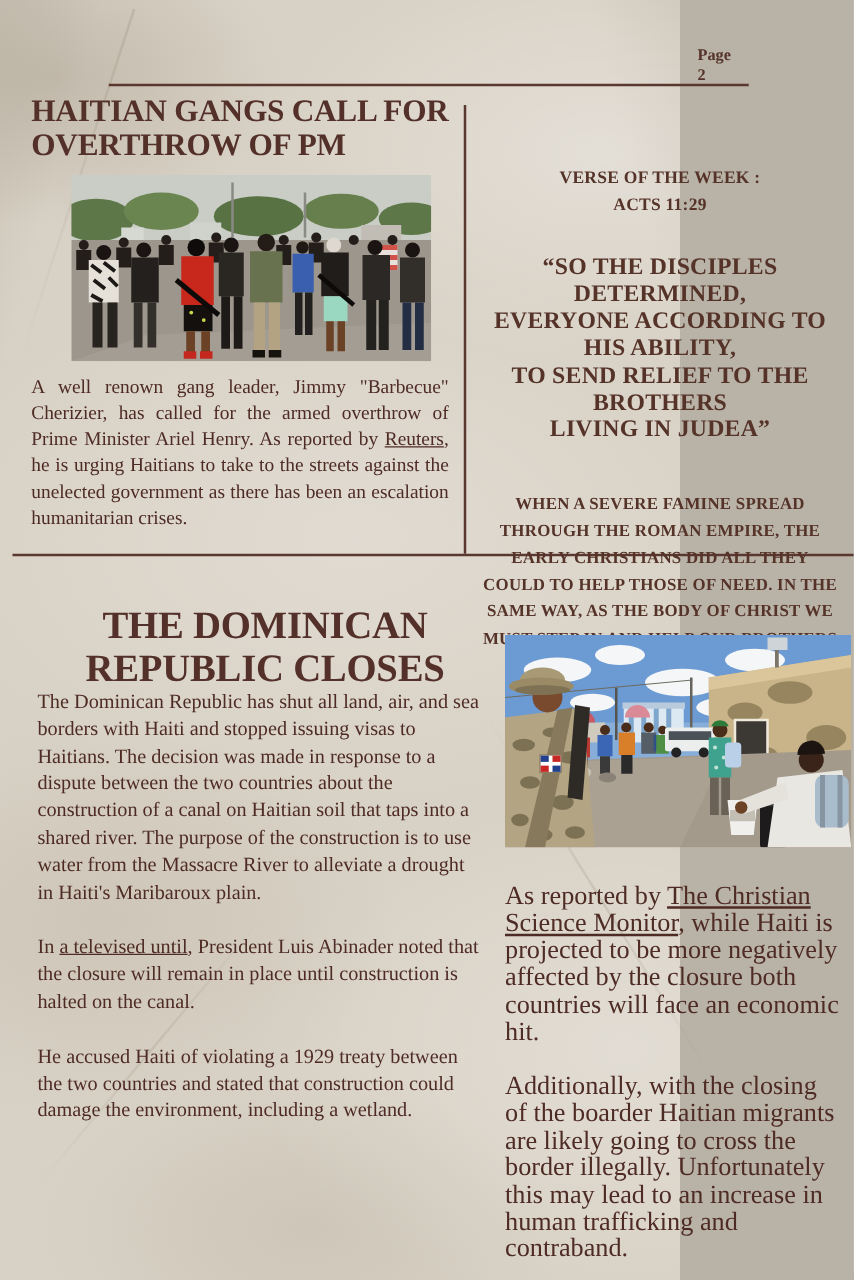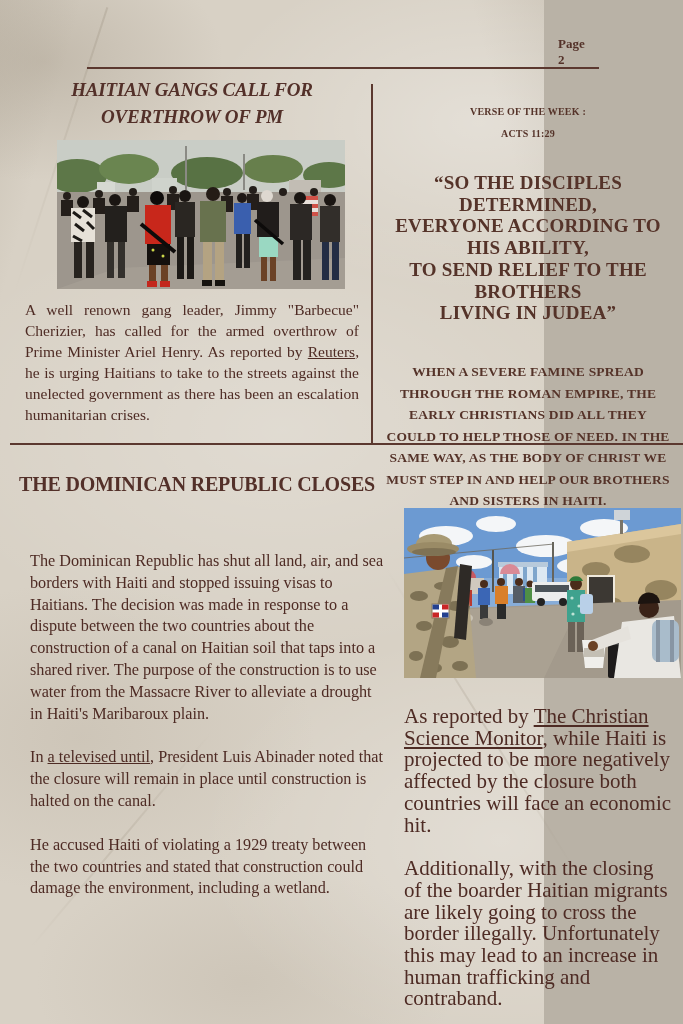--- a/index.html
+++ b/index.html
@@ -22,39 +22,39 @@
   .crease1{left:60px;top:0;width:2px;height:300px;background:linear-gradient(rgba(140,128,110,.25),transparent);transform:rotate(18deg);}
   .crease2{left:480px;top:540px;width:2px;height:360px;background:linear-gradient(transparent,rgba(140,128,110,.22),transparent);transform:rotate(-32deg);}
   .crease3{left:120px;top:700px;width:2px;height:280px;background:linear-gradient(transparent,rgba(140,128,110,.20),transparent);transform:rotate(40deg);}
 
   .page-number{position:absolute;left:558px;top:36px;font-size:13px;font-weight:bold;color:#543229;}
   .rule{position:absolute;background:#5b382f;}
   .top-rule{left:87px;top:67px;width:512px;height:2px;}
   .mid-rule{left:10px;top:443px;width:673px;height:2px;}
   .v-rule{left:371px;top:84px;width:2px;height:359px;}
 
-  .a1-title{position:absolute;left:25px;top:77px;width:334px;margin:0;text-align:center;
-    font-size:19px;line-height:26.5px;font-weight:bold;color:#533029;letter-spacing:-.2px;font-style:italic;}
+  .a1-title{position:absolute;left:25px;top:77px;width:334px;margin:0;text-align:left;
+    font-size:25px;line-height:26.5px;font-weight:bold;color:#533029;letter-spacing:-.2px;}
   .a1-title span{display:block;}
 
   .photo1{position:absolute;left:57px;top:140px;width:288px;height:149px;overflow:hidden;}
   .photo2{position:absolute;left:404px;top:508px;width:277px;height:170px;overflow:hidden;}
   figure{margin:0;padding:0;}
 
   .a1-body{position:absolute;left:25px;top:300px;width:334px;margin:0;
     font-size:15.5px;line-height:20.9px;text-align:justify;color:#4e2b24;}
 
   .verse{position:absolute;left:384px;top:101px;width:288px;text-align:center;color:#553329;font-weight:bold;}
-  .verse-heading{font-size:10px;line-height:22px;letter-spacing:.2px;}
+  .verse-heading{font-size:14px;line-height:22px;letter-spacing:.2px;margin-top:31px;}
   .verse-heading span{display:block;}
   .verse-quote{margin-top:27px;font-size:19px;line-height:21.7px;white-space:pre-line;letter-spacing:.2px;}
   .verse-commentary{margin-top:37px;font-size:13.5px;line-height:21.6px;white-space:pre-line;letter-spacing:.2px;}
 
-  .s2-title{position:absolute;left:0;top:466px;width:392px;margin:1px;text-align:center;
-    font-size:20px;line-height:35px;font-weight:bold;color:#533029;letter-spacing:-.2px;}
+  .s2-title{position:absolute;left:0;top:466px;width:392px;margin:16px;text-align:center;
+    font-size:31px;line-height:35px;font-weight:bold;color:#533029;letter-spacing:-.2px;}
   .s2-title span{display:block;}
 
   .s2-left{position:absolute;left:30px;top:551px;width:358px;color:#4e2b24;font-size:16.2px;line-height:21.8px;}
   .s2-right{position:absolute;left:404px;top:706px;width:272px;color:#4e2b24;font-size:21px;line-height:21.7px;}
   .s2-left p,.s2-right p{margin:0 0 22px 0;}
 
   .link{text-decoration:underline;color:inherit;cursor:pointer;}
 </style>
 </head>
 <body>

